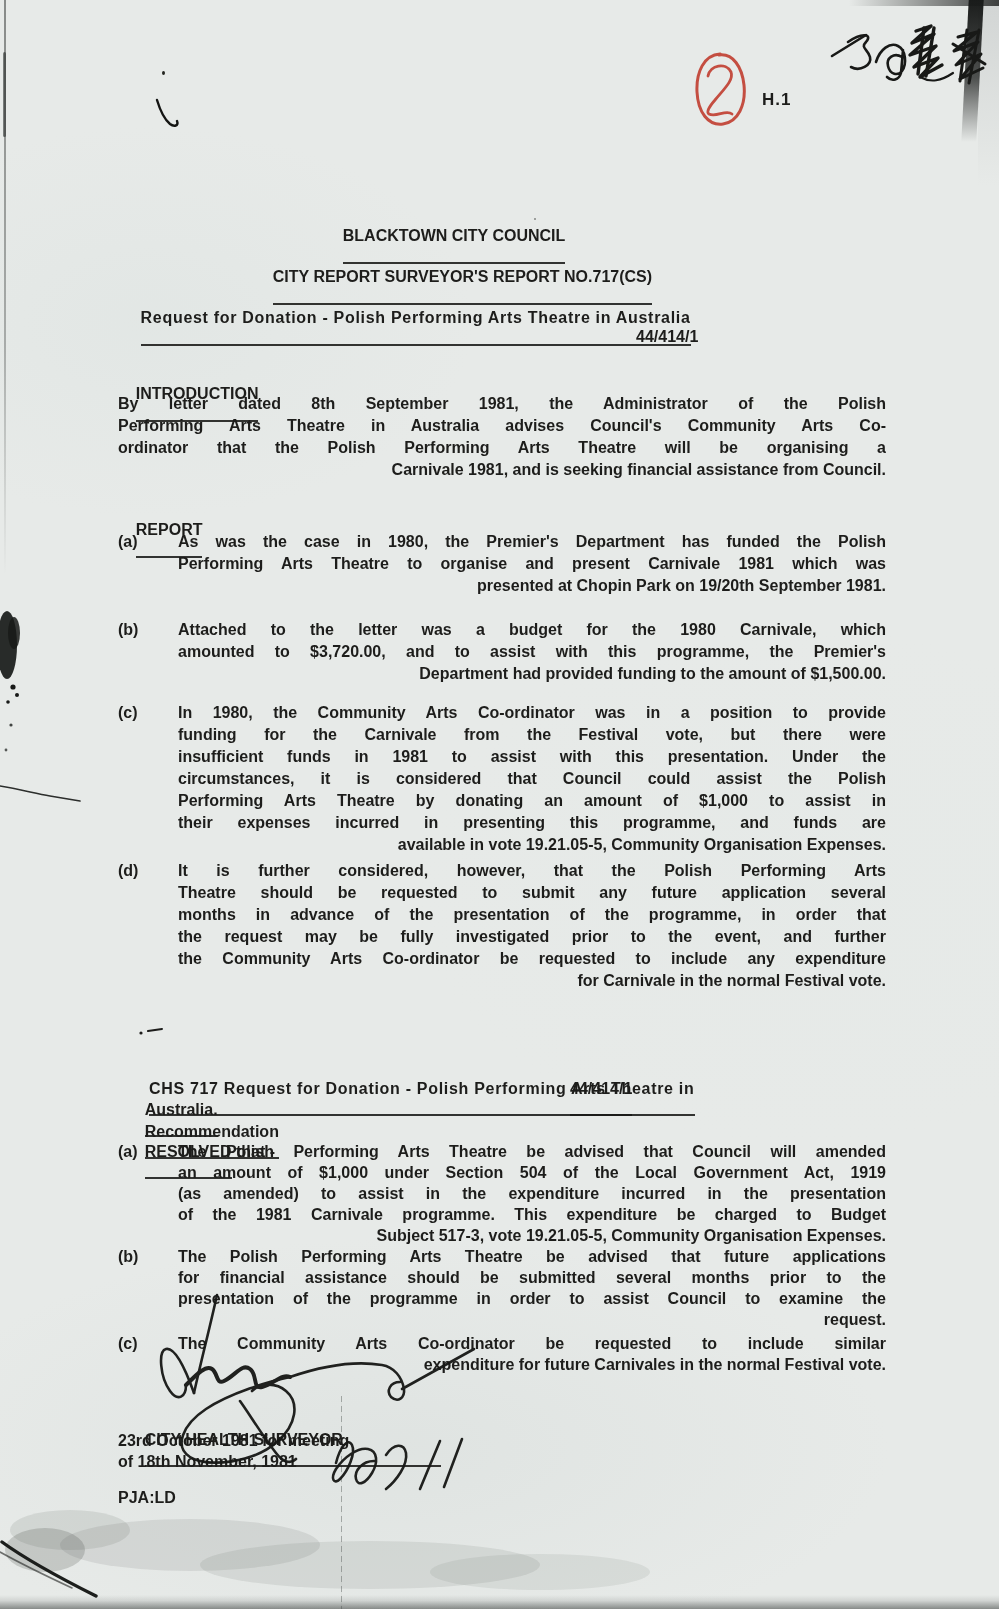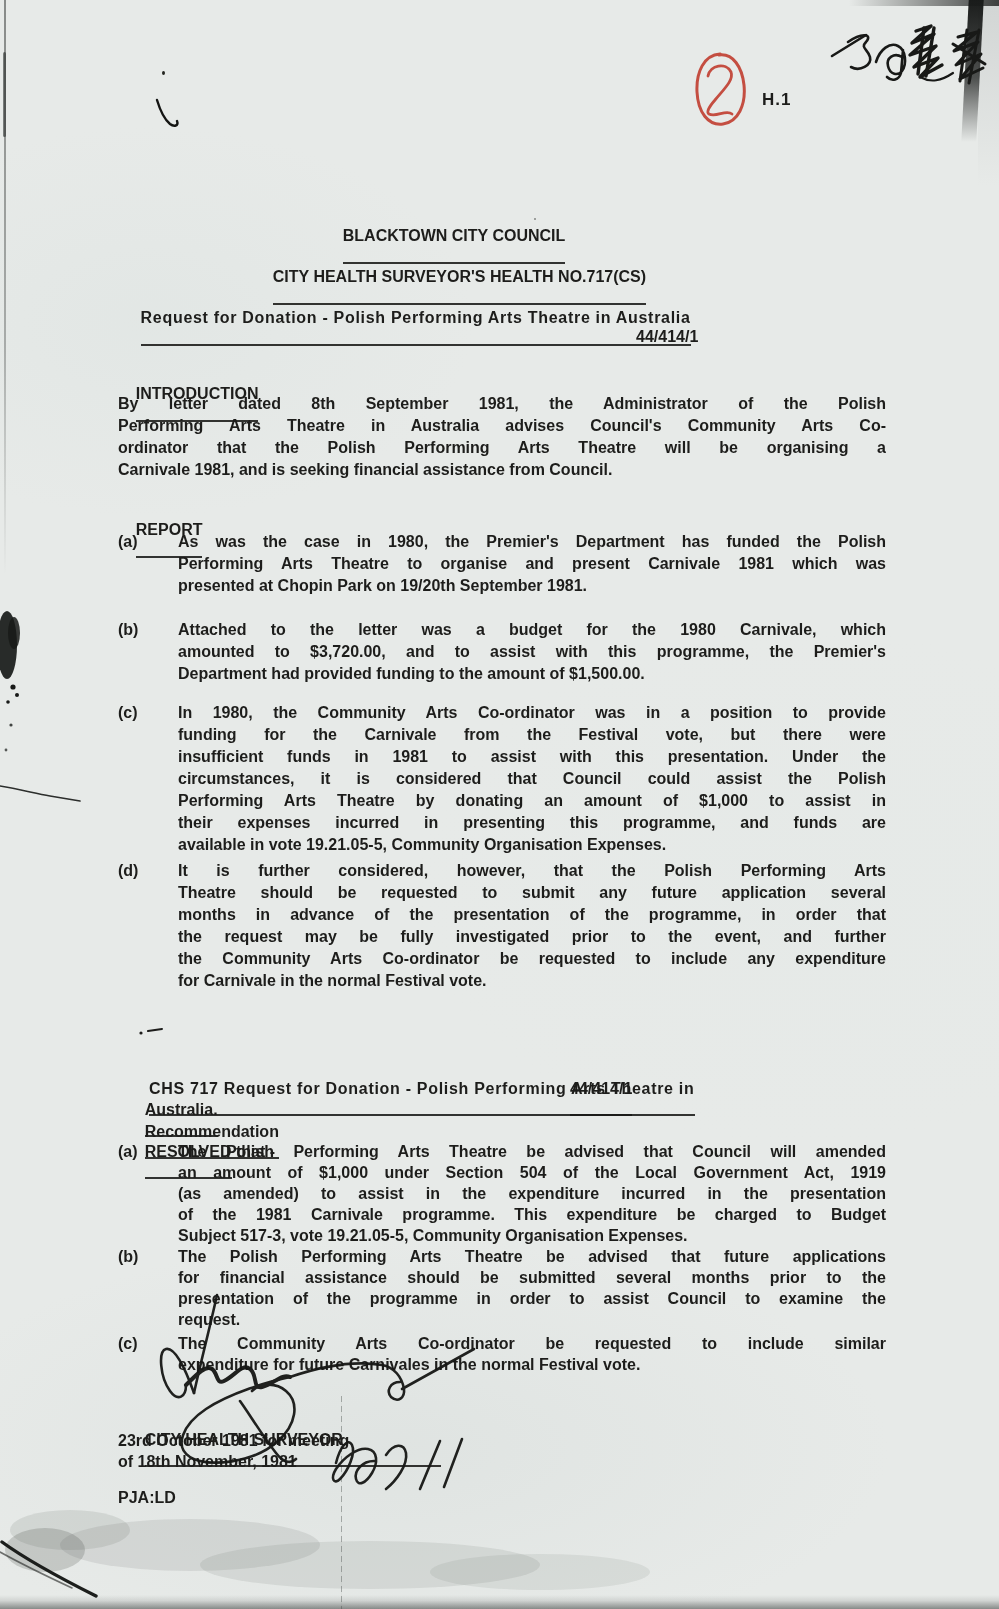--- a/index.html
+++ b/index.html
@@ -13,21 +13,21 @@
       #e7eae8;
     font-family:Liberation Sans, sans-serif;
     font-weight:bold;
     color:#1d1d1b;
     font-size:16px;
     overflow:hidden;
   }
   .abs{position:absolute;}
   .ul{border-bottom:2px solid rgba(25,25,23,.88);padding-bottom:15px;display:inline-block;}
   .textcol{left:118px;width:768px;}
-  .ln{height:22px;line-height:22px;white-space:pre;overflow:hidden;}
+  .ln{height:22px;line-height:22px;white-space:pre;overflow:hidden;text-align:right;}
   .ln.j{text-align:justify;white-space:normal;}
   .ln.j::after{content:"";display:inline-block;width:100%;height:0;}
   .res .ln{height:21px;line-height:21px;}
   .item{display:flex;align-items:flex-start;}
   .item .lbl{width:60px;flex:none;height:22px;line-height:22px;}
   .res .item .lbl{height:21px;line-height:21px;}
   .item .lines{flex:1;min-width:0;}
   .hline{height:22px;line-height:22px;white-space:pre;}
   .res .hline{height:21px;line-height:21px;}
   .spread{letter-spacing:.7px;}
@@ -101,21 +101,21 @@
 
   <svg class="abs" style="left:0;top:780px;" width="85" height="26" viewBox="0 0 85 26">
     <path d="M 0,6 C 18,9 34,13 50,16 C 62,18 74,20 80,21" fill="none" stroke="#2c2e2c" stroke-width="1.6" stroke-linecap="round"></path>
   </svg>
 
   <div class="abs hline" style="left:325px;top:203px;">
     <span class="ul">BLACKTOWN CITY COUNCIL</span>
   </div>
 
   <div class="abs hline" style="left:255px;top:244px;">
-    <span class="ul">CITY HEALTH SURVEYOR'S HEALTH NO.717(CS)</span>
+    <span class="ul">CITY REPORT SURVEYOR'S REPORT NO.717(CS)</span>
   </div>
 
   <div class="abs hline spread" style="left:120px;top:285px;">
     <span class="ul">Request for Donation - Polish Performing Arts Theatre in Australia</span>
   </div>
 
   <div class="abs hline" style="left:636px;top:326px;">44/414/1</div>
 
   <div class="abs hline" style="left:118px;top:361px;">
     <span class="ul">INTRODUCTION</span>

